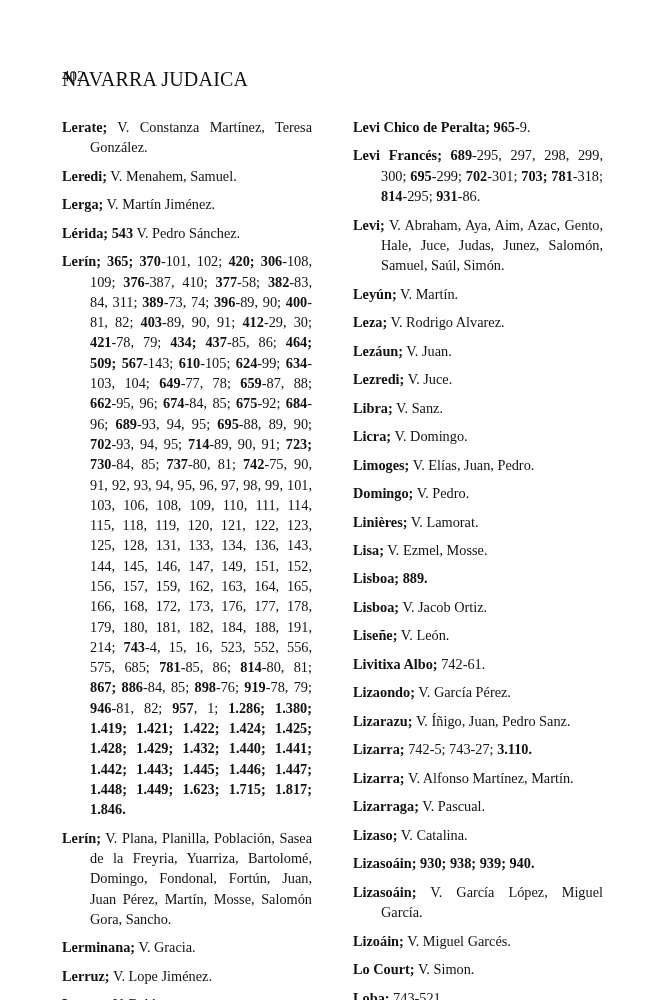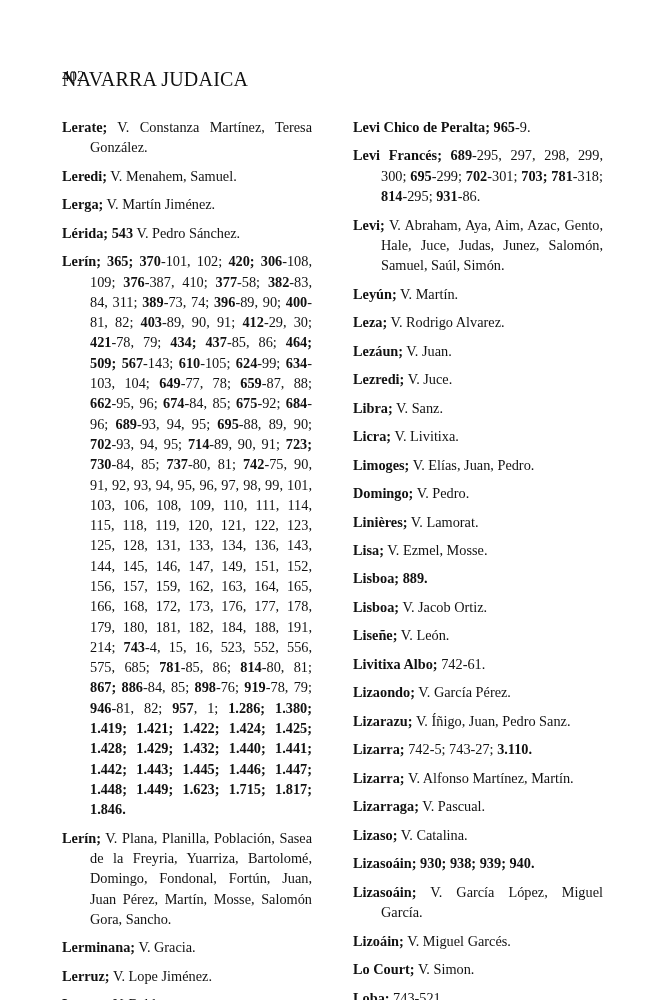--- a/index.html
+++ b/index.html
@@ -35,21 +35,21 @@
   </div>
 <div class="col col-right">
     <p class="entry"><b>Levi Chico de Peralta; 965</b><span>-9.</span></p>
     <p class="entry"><b>Levi Francés; 689</b><span>-295, 297, 298, 299, 300; </span><b>695</b><span>-299; </span><b>702</b><span>-301; </span><b>703; 781</b><span>-318; </span><b>814</b><span>-295; </span><b>931</b><span>-86.</span></p>
     <p class="entry"><b>Levi;</b><span> V. Abraham, Aya, Aim, Azac, Gento, Hale, Juce, Judas, Junez, Salomón, Samuel, Saúl, Simón.</span></p>
     <p class="entry"><b>Leyún;</b><span> V. Martín.</span></p>
     <p class="entry"><b>Leza;</b><span> V. Rodrigo Alvarez.</span></p>
     <p class="entry"><b>Lezáun;</b><span> V. Juan.</span></p>
     <p class="entry"><b>Lezredi;</b><span> V. Juce.</span></p>
     <p class="entry"><b>Libra;</b><span> V. Sanz.</span></p>
-    <p class="entry"><b>Licra;</b><span> V. Livitixa.</span></p>
+    <p class="entry"><b>Licra;</b><span> V. Domingo.</span></p>
     <p class="entry"><b>Limoges;</b><span> V. Elías, Juan, Pedro.</span></p>
     <p class="entry"><b>Domingo;</b><span> V. Pedro.</span></p>
     <p class="entry"><b>Linières;</b><span> V. Lamorat.</span></p>
     <p class="entry"><b>Lisa;</b><span> V. Ezmel, Mosse.</span></p>
     <p class="entry"><b>Lisboa; 889.</b></p>
     <p class="entry"><b>Lisboa;</b><span> V. Jacob Ortiz.</span></p>
     <p class="entry"><b>Liseñe;</b><span> V. León.</span></p>
     <p class="entry"><b>Livitixa Albo;</b><span> 742-61.</span></p>
     <p class="entry"><b>Lizaondo;</b><span> V. García Pérez.</span></p>
     <p class="entry"><b>Lizarazu;</b><span> V. Íñigo, Juan, Pedro Sanz.</span></p>

